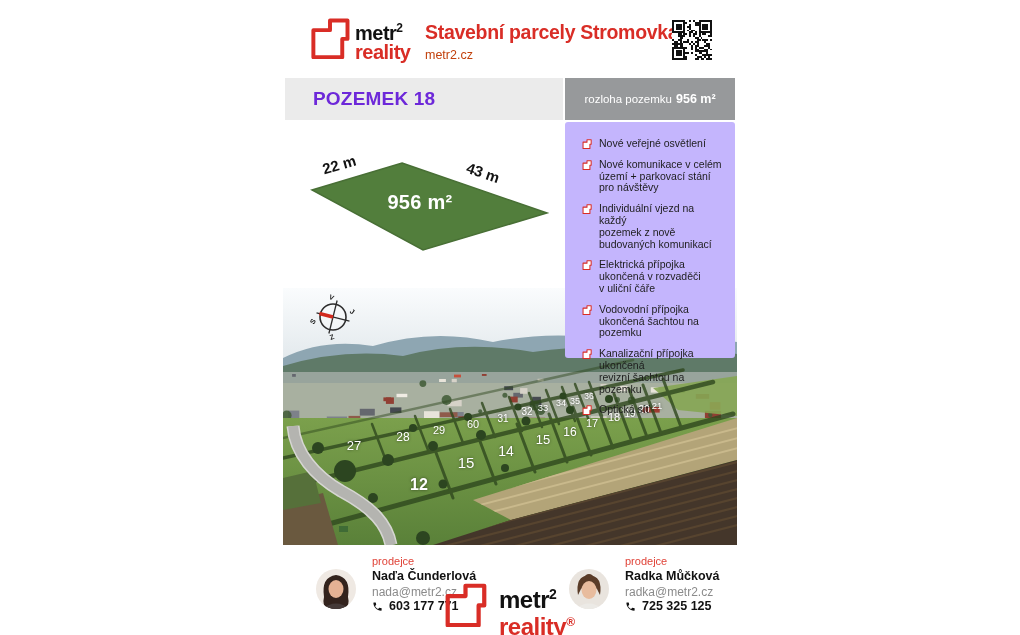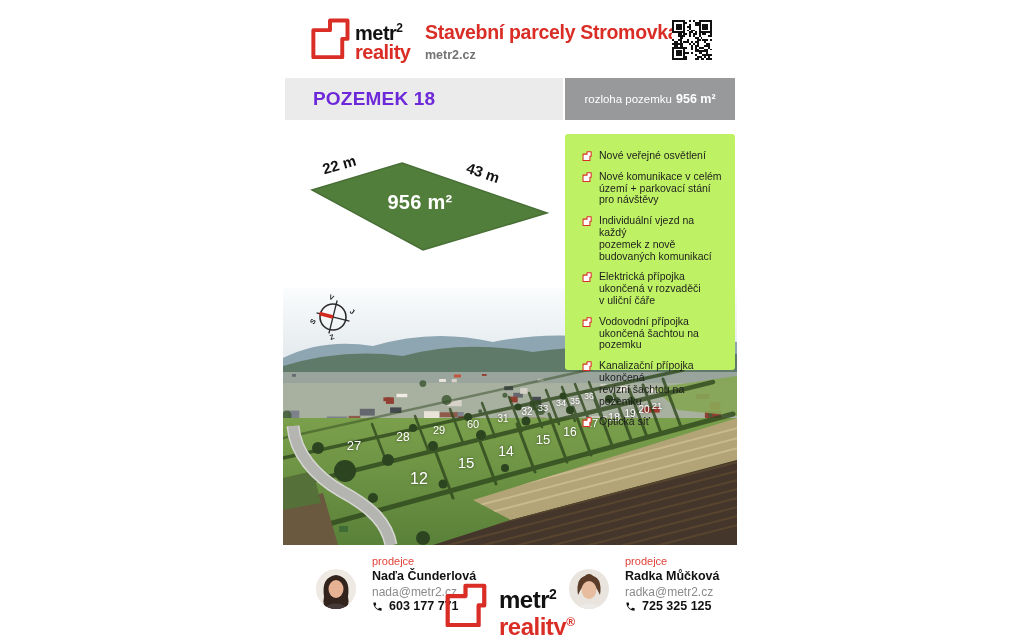--- a/index.html
+++ b/index.html
@@ -7,34 +7,34 @@
         font-family:"Liberation Sans",sans-serif;color:#111;}
 
   
   #logo{position:absolute;left:309px;top:17px;width:42px;height:42px;}
   #brand-text{position:absolute;left:355px;top:19px;line-height:19px;}
   .bw-top{font-size:20px;font-weight:bold;color:#121212;letter-spacing:-.5px;}
   .bw-top sup{font-size:12px;font-weight:bold;}
   .bw-bottom{font-size:20px;font-weight:bold;color:#d92d26;letter-spacing:-.5px;}
   #title-block{position:absolute;left:425px;top:21px;}
   #page-title{font-size:19.5px;font-weight:bold;color:#d92d26;letter-spacing:-.3px;}
-  #website{font-size:12.5px;font-weight:bold;color:#737373;margin-top:4px;}
+  #website{font-size:12.5px;font-weight:normal;color:#c2410c;margin-top:4px;}
   #qr{position:absolute;left:672px;top:20px;width:40px;height:40px;}
 
   
   #bar-plot{position:absolute;left:285px;top:78px;width:278px;height:42px;background:#ebebeb;
             display:flex;align-items:center;padding-left:28px;box-sizing:border-box;
             font-size:19px;font-weight:bold;letter-spacing:.2px;color:#6d28d9;}
   #bar-area{position:absolute;left:565px;top:78px;width:170px;height:42px;background:#97999b;
             color:#fff;display:flex;align-items:center;justify-content:center;font-size:11.5px;}
   #bar-area b{margin-left:4px;font-size:12.5px;}
 
   
-  #panel{position:absolute;left:565px;top:122px;width:170px;height:236px;background:#bef264;
-         border-radius:3px;padding:16px 12px 0 17px;box-sizing:border-box;z-index:3;margin-top:12px;}
+  #panel{position:absolute;left:565px;top:122px;width:170px;height:236px;background:#c4b5fd;
+         border-radius:3px;padding:16px 12px 0 17px;box-sizing:border-box;z-index:3;}
   #panel ul{list-style:none;margin:0;padding:0;}
   .feature{display:flex;gap:7px;margin-bottom:9px;align-items:flex-start;}
   .fico{width:10px;height:10px;flex:none;margin-top:1px;}
   .ftext{font-size:10.5px;line-height:11.8px;color:#1d1d1d;white-space:pre-line;}
 
   
   #shape-wrap{position:absolute;left:290px;top:140px;width:270px;height:125px;}
   .dim{position:absolute;font-weight:bold;font-size:15px;color:#121212;}
   .dim-left{left:32px;top:16px;transform:rotate(-16deg);}
   .dim-right{left:176px;top:24px;transform:rotate(19deg);}
@@ -468,21 +468,21 @@
       </g>
       <g font-size="7" font-weight="bold" fill="#1c1c1c" font-family="Liberation Sans, sans-serif">
         <text x="2" y="31" transform="rotate(-55 4 29)">S</text>
         <text x="20" y="7" transform="rotate(22 23 5)">V</text>
         <text x="41" y="21" transform="rotate(38 43 19)">J</text>
         <text x="21" y="46" transform="rotate(-20 24 44)">Z</text>
       </g>
     </svg>
 
     <div id="plot-labels">
-        <span class="plot-num" style="left: 136px; top: 191px; font-size: 16px;">12</span>
+        <span class="plot-num" style="left: 136px; top: 197px; font-size: 16px; font-weight: bold;">12</span>
         <span class="plot-num" style="left: 183px; top: 174px; font-size: 15px;">15</span>
         <span class="plot-num" style="left: 223px; top: 163px; font-size: 14px;">14</span>
         <span class="plot-num" style="left: 260px; top: 151px; font-size: 13px;">15</span>
         <span class="plot-num" style="left: 287px; top: 144px; font-size: 12px;">16</span>
         <span class="plot-num" style="left: 309px; top: 135px; font-size: 11px;">17</span>
         <span class="plot-num" style="left: 331px; top: 129px; font-size: 11px;">18</span>
         <span class="plot-num" style="left: 347px; top: 125px; font-size: 10px;">19</span>
         <span class="plot-num" style="left: 361px; top: 121px; font-size: 10px;">20</span>
         <span class="plot-num" style="left: 374px; top: 117px; font-size: 9.5px;">21</span>
         <span class="plot-num" style="left: 71px; top: 157px; font-size: 13px;">27</span>

